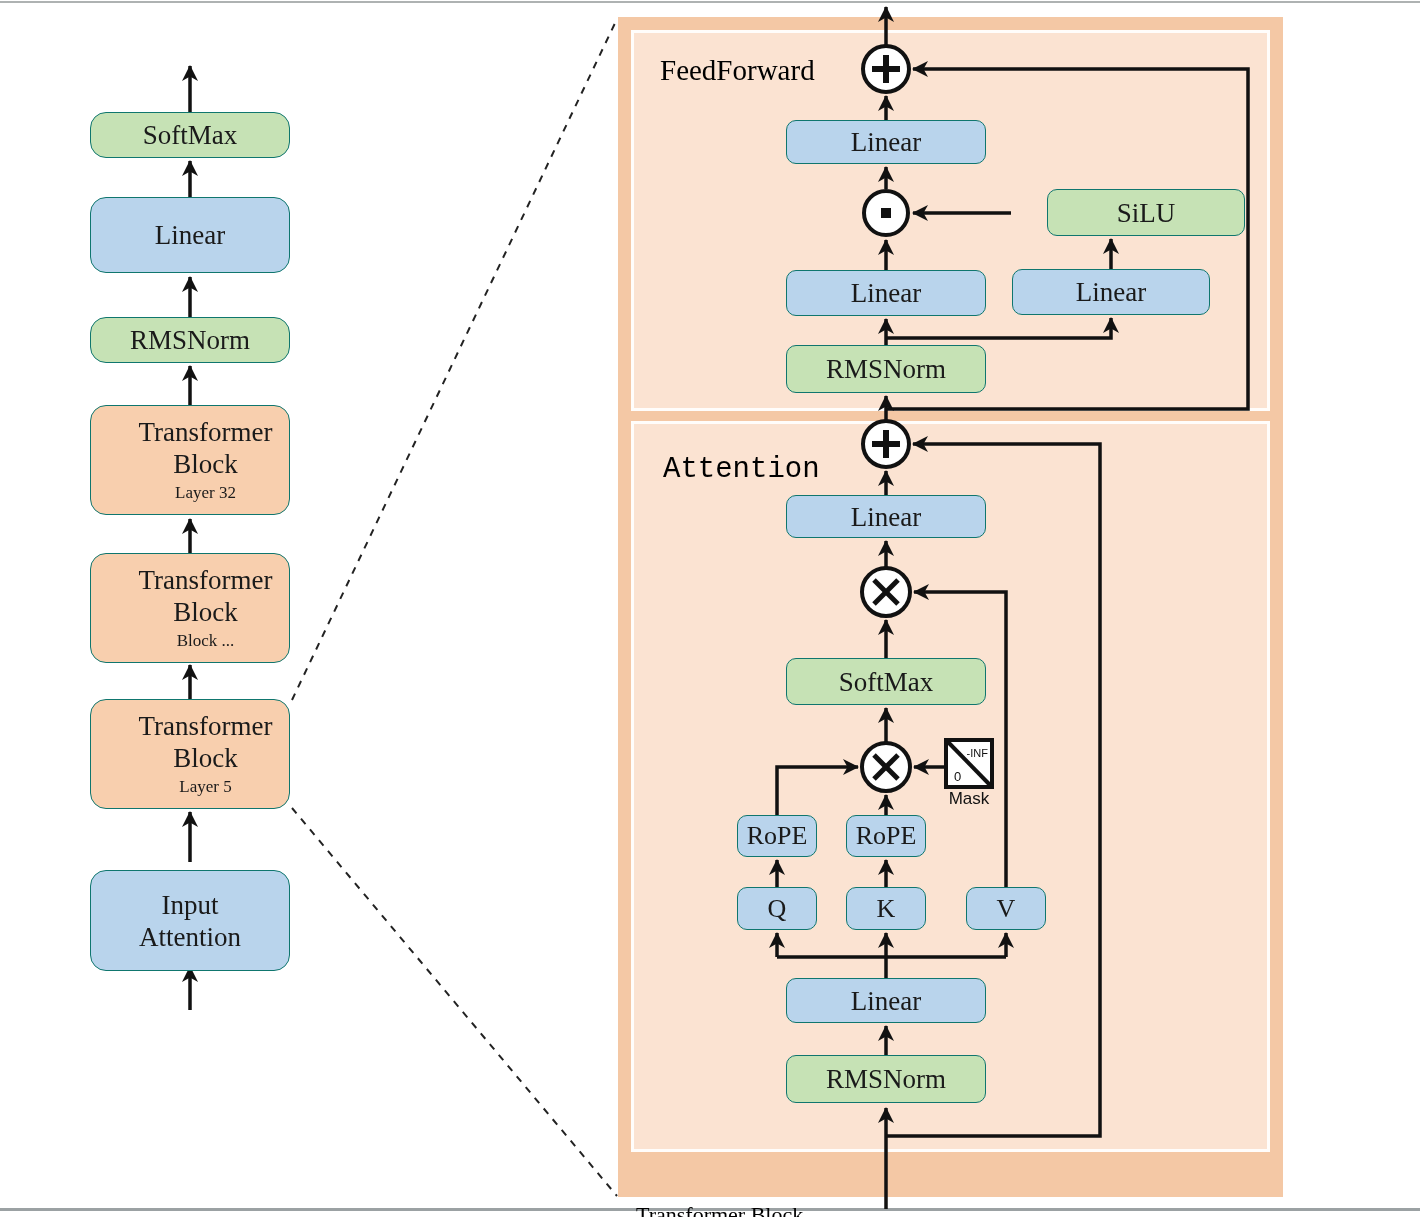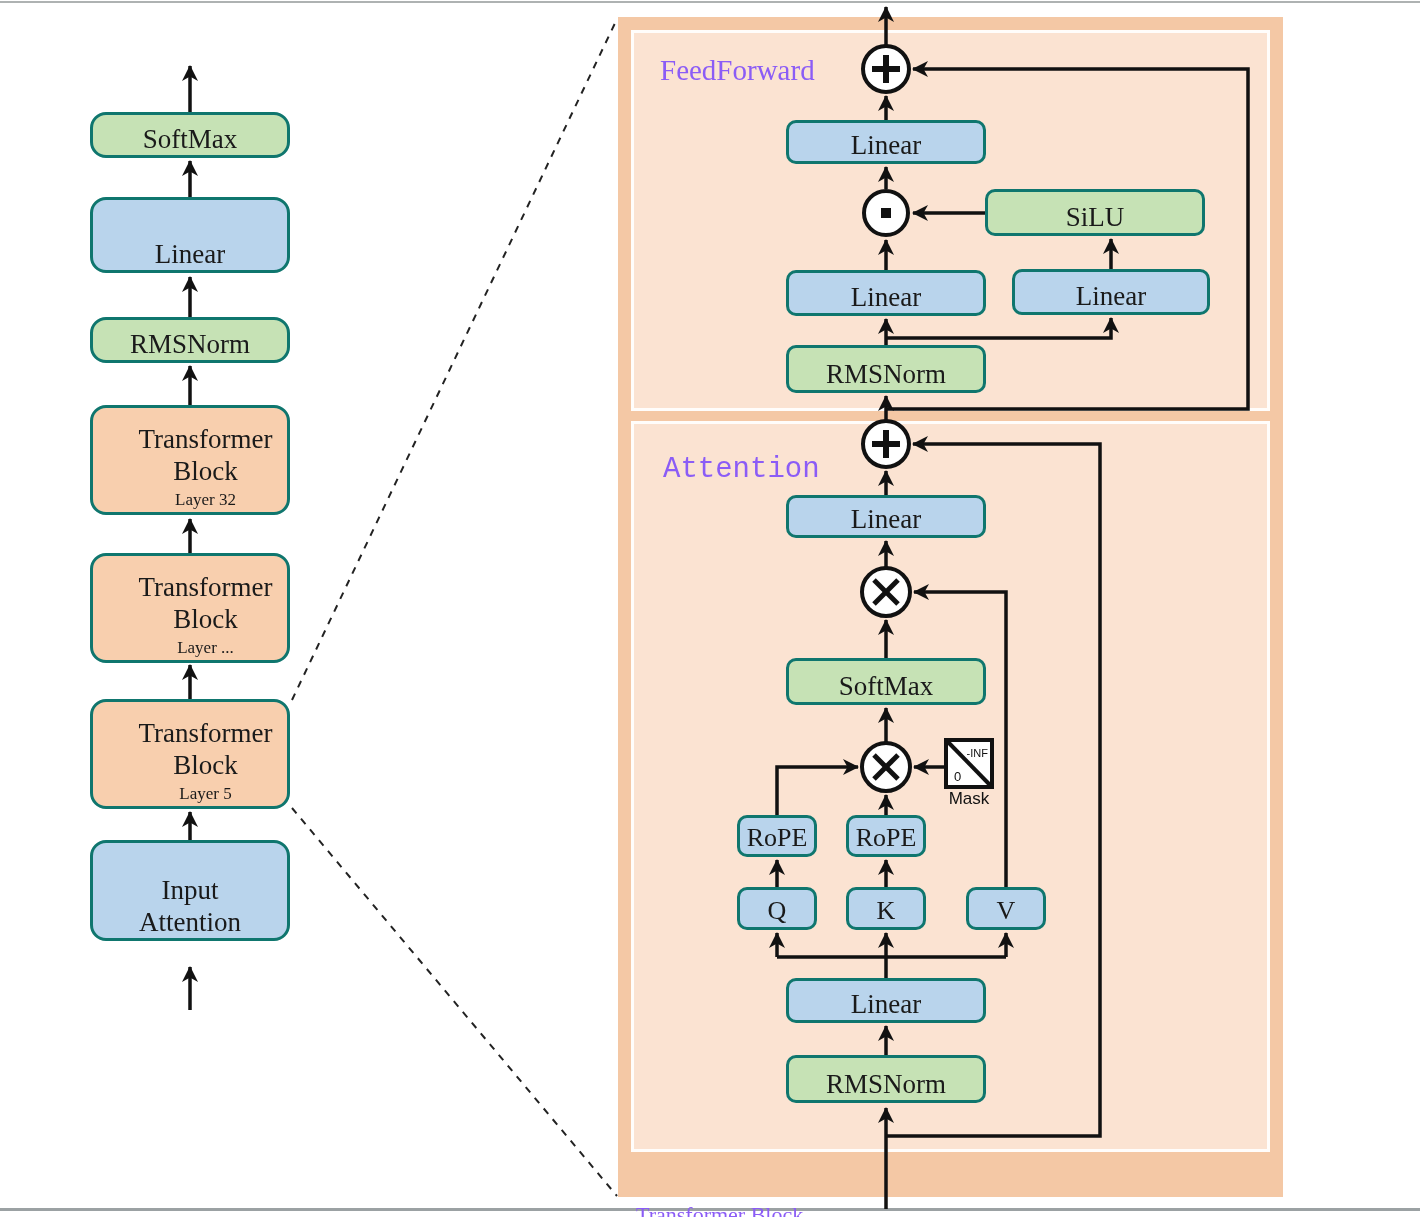--- a/index.html
+++ b/index.html
@@ -8,26 +8,26 @@
   .edge{position:absolute;left:0;width:1420px;}
   .edge.top{top:1px;height:2px;background:#aeb2b2;}
   .edge.bottom{top:1208px;height:3px;background:#9ba1a3;}
 
   .panel{position:absolute;box-sizing:border-box;}
   .panel.outer{left:618px;top:17px;width:665px;height:1180px;background:var(--c-panel_outer,#f5c9a6);}
   .panel.inner{background:var(--c-panel_inner,#fbe4d3);border:3px solid rgba(255,255,255,.9);}
   .panel.ff{left:631px;top:30px;width:639px;height:381px;}
   .panel.attn{left:631px;top:421px;width:639px;height:731px;}
 
-  .plabel{position:absolute;font-size:29px;line-height:30px;white-space:nowrap;color:#8b5cf6;}
+  .plabel{position:absolute;font-size:29px;line-height:30px;white-space:nowrap;color:#000000;}
 
   svg.wires{position:absolute;left:0;top:0;z-index:5;}
 
   .node{position:absolute;box-sizing:border-box;z-index:10;display:flex;flex-direction:column;
-        align-items:center;justify-content:flex-end;border:3px solid #0f766e;
+        align-items:center;justify-content:center;border:1px solid #0f766e;
         font-size:27px;line-height:32px;text-align:center;}
   .node.r10{border-radius:10px;}
   .node.r16{border-radius:16px;}
   .node.green{background:var(--c-green,#c6e2b5);}
   .node.blue{background:var(--c-blue,#b9d4ec);}
   .node.orange{background:var(--c-orange,#f8cfae);padding-left:31px;}
   .node .sub{font-size:17px;line-height:25px;}
   .node.small{font-size:26px;font-family:Liberation Serif, serif;}
 </style>
 </head>
@@ -147,36 +147,36 @@
     <span>RMSNorm</span>
   </div>
   <div class="node orange r16" style="left:90px;top:405px;width:200px;height:110px">
     <span>Transformer</span>
     <span>Block</span>
     <span class="sub">Layer 32</span>
   </div>
   <div class="node orange r16" style="left:90px;top:553px;width:200px;height:110px">
     <span>Transformer</span>
     <span>Block</span>
-    <span class="sub">Layer ...</span>
+    <span class="sub">Block ...</span>
   </div>
   <div class="node orange r16" style="left:90px;top:699px;width:200px;height:110px">
     <span>Transformer</span>
     <span>Block</span>
     <span class="sub">Layer 5</span>
   </div>
-  <div class="node blue r16" style="left:90px;top:840px;width:200px;height:101px">
+  <div class="node blue r16" style="left:90px;top:870px;width:200px;height:101px">
     <span>Input</span>
     <span>Attention</span>
   </div>
 
   <div class="node blue r10" style="left:786px;top:120px;width:200px;height:44px">
     <span>Linear</span>
   </div>
-  <div class="node green r10" style="left:985px;top:189px;width:220px;height:47px">
+  <div class="node green r10" style="left:1047px;top:189px;width:198px;height:47px">
     <span>SiLU</span>
   </div>
   <div class="node blue r10" style="left:786px;top:270px;width:200px;height:46px">
     <span>Linear</span>
   </div>
   <div class="node blue r10" style="left:1012px;top:269px;width:198px;height:46px">
     <span>Linear</span>
   </div>
   <div class="node green r10" style="left:786px;top:345px;width:200px;height:48px">
     <span>RMSNorm</span>

